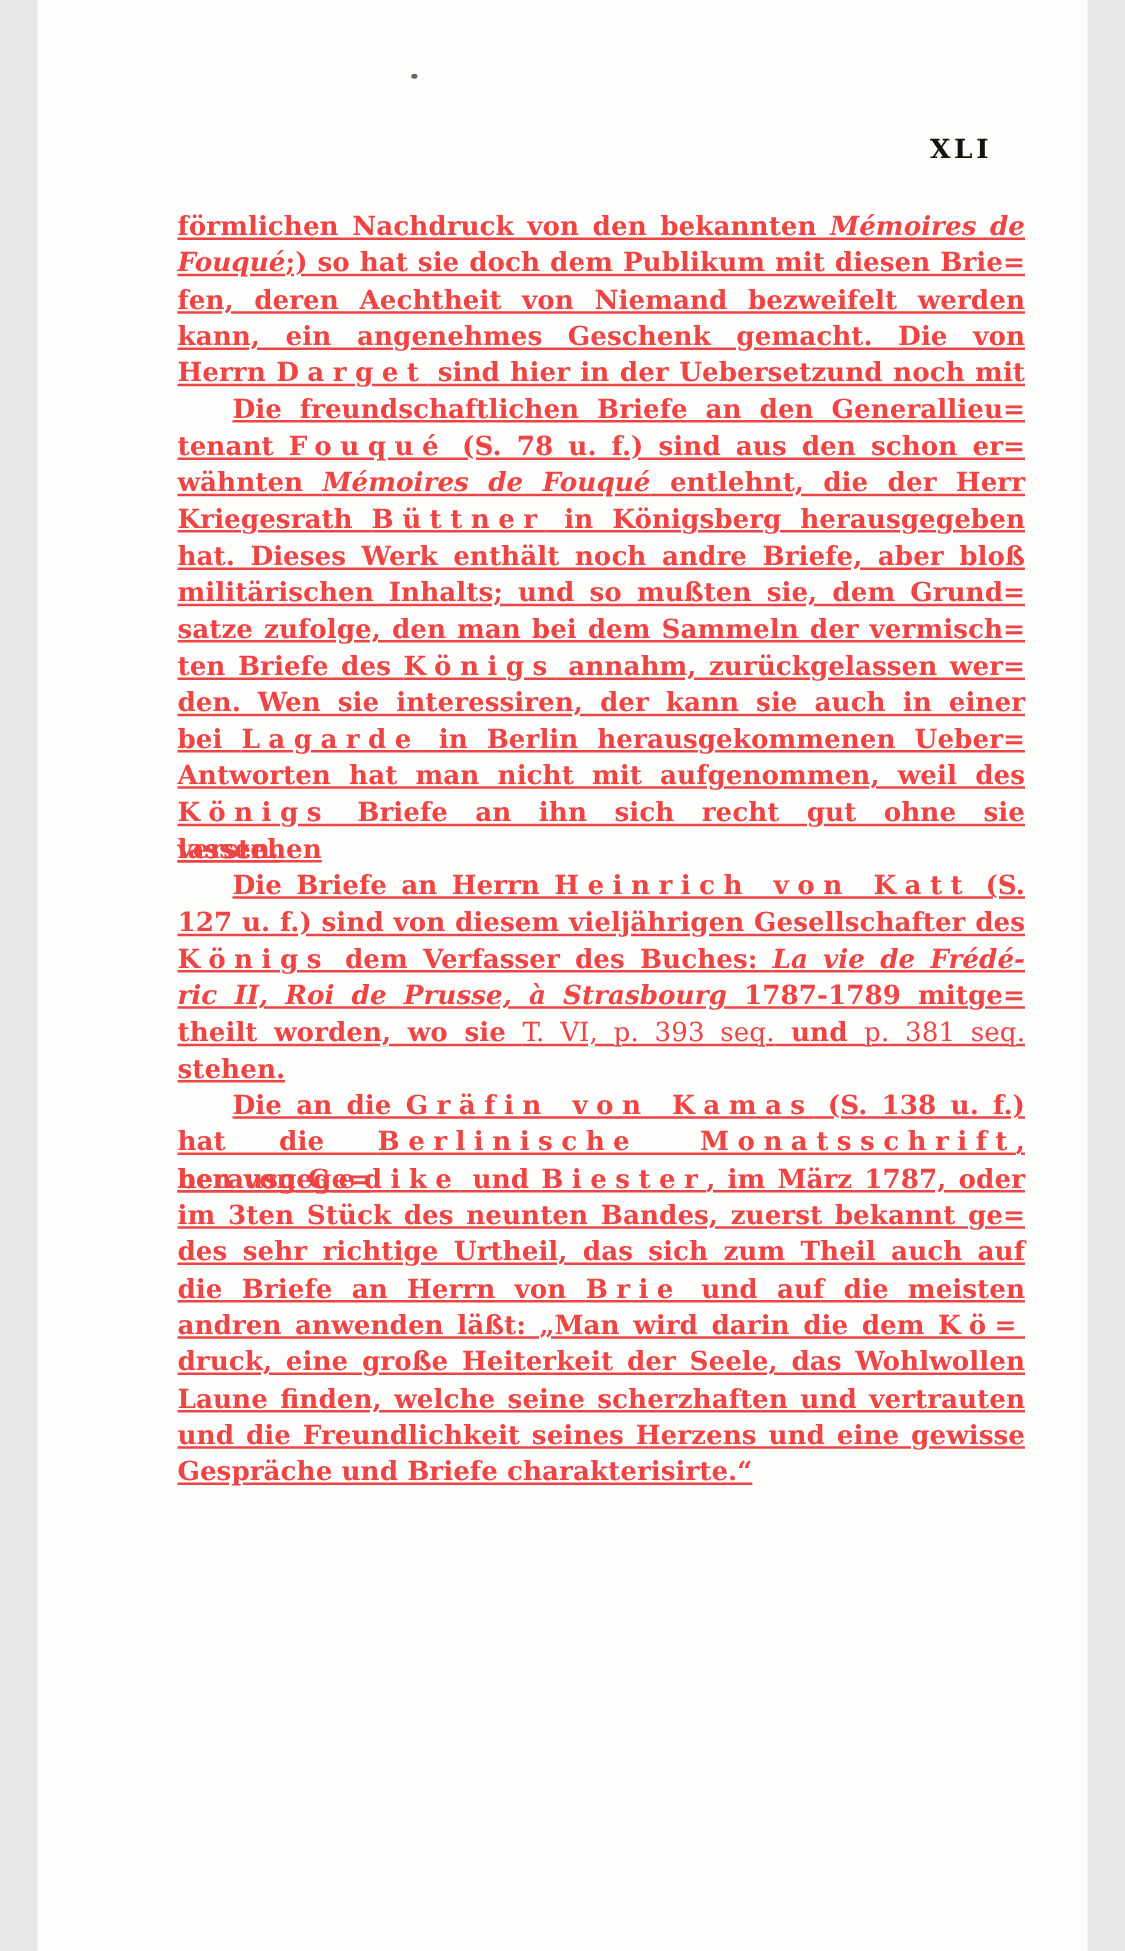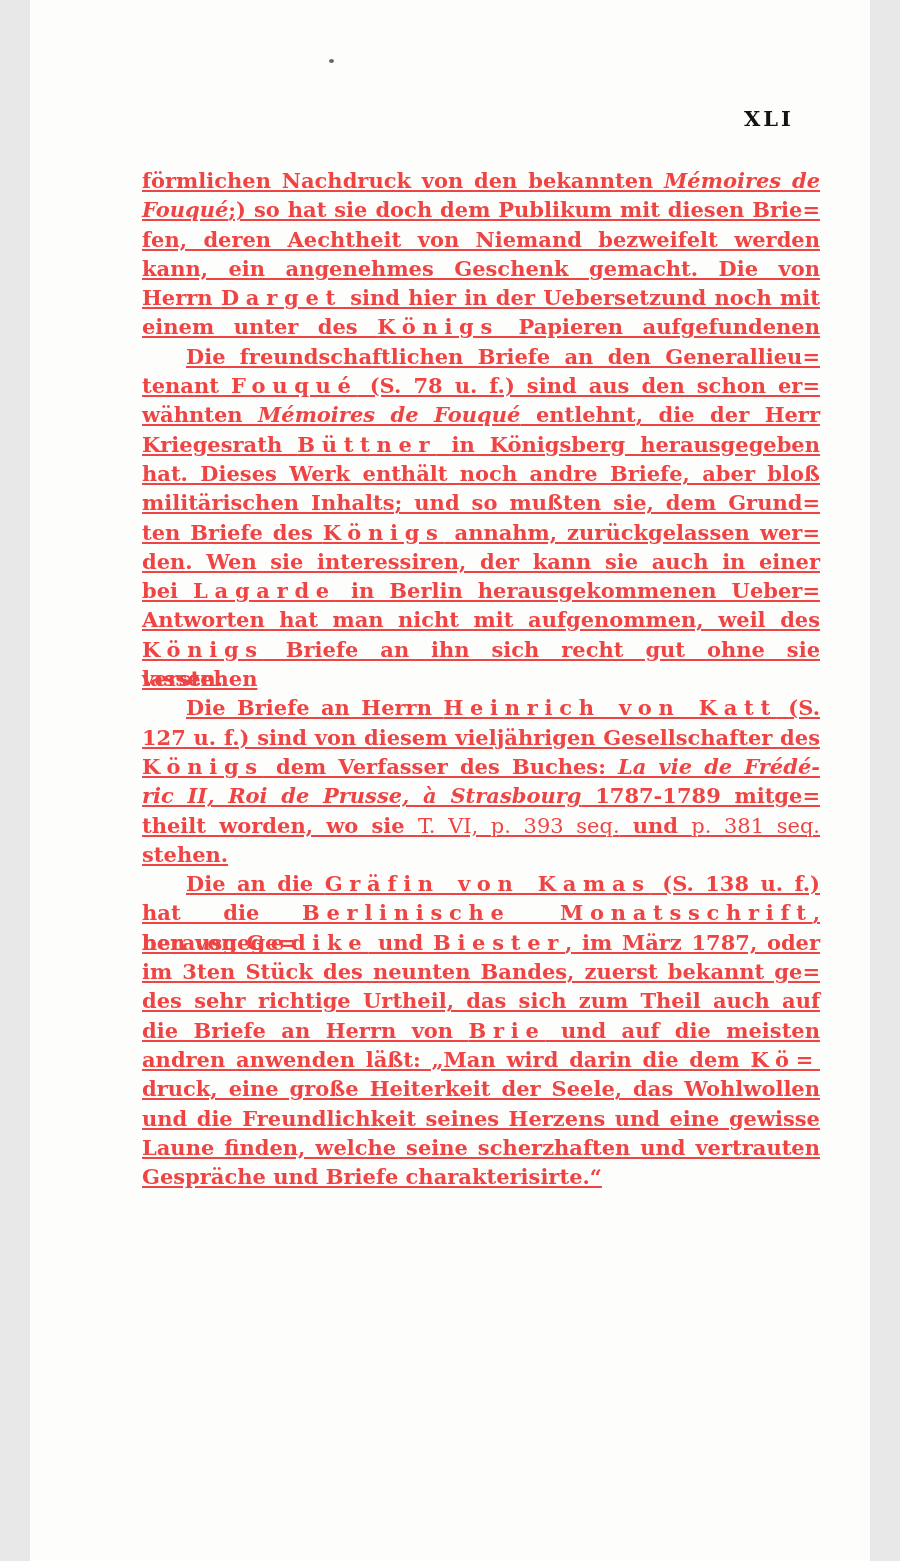--- a/index.html
+++ b/index.html
@@ -56,29 +56,29 @@
   <div class="speck s1"></div>
   <div class="speck s2"></div>
 
   <div class="text-block">
       <div class="para">
         <div class="line"><span class="fr">förmlichen Nachdruck von den bekannten </span><span class="it">Mémoires de</span></div>
         <div class="line"><span class="it">Fouqué</span><span class="fr">;) so hat sie doch dem Publikum mit diesen Brie=</span></div>
         <div class="line"><span class="fr">fen, deren Aechtheit von Niemand bezweifelt werden</span></div>
         <div class="line"><span class="fr">kann, ein angenehmes Geschenk gemacht. Die von</span></div>
         <div class="line"><span class="fr">Herrn </span><span class="sp">Darget</span><span class="fr"> sind hier in der Uebersetzund noch mit</span></div>
-        <div class="line"><span class="fr">einem unter des </span><span class="sp">Königs</span><span class="fr"> Papieren aufgefundenen</span></div>
       </div>
       <div class="para indent">
         <div class="line"><span class="fr">Die freundschaftlichen Briefe an den Generallieu=</span></div>
         <div class="line"><span class="fr">tenant </span><span class="sp">Fouqué</span><span class="fr"> (S. 78 u. f.) sind aus den schon er=</span></div>
         <div class="line"><span class="fr">wähnten </span><span class="it">Mémoires de Fouqué</span><span class="fr"> entlehnt, die der Herr</span></div>
         <div class="line"><span class="fr">Kriegesrath </span><span class="sp">Büttner</span><span class="fr"> in Königsberg herausgegeben</span></div>
         <div class="line"><span class="fr">hat. Dieses Werk enthält noch andre Briefe, aber bloß</span></div>
         <div class="line"><span class="fr">militärischen Inhalts; und so mußten sie, dem Grund=</span></div>
+        <div class="line"><span class="fr">satze zufolge, den man bei dem Sammeln der vermisch=</span></div>
         <div class="line"><span class="fr">ten Briefe des </span><span class="sp">Königs</span><span class="fr"> annahm, zurückgelassen wer=</span></div>
         <div class="line"><span class="fr">den. Wen sie interessiren, der kann sie auch in einer</span></div>
         <div class="line"><span class="fr">bei </span><span class="sp">Lagarde</span><span class="fr"> in Berlin herausgekommenen Ueber=</span></div>
         <div class="line"><span class="fr">Antworten hat man nicht mit aufgenommen, weil des</span></div>
         <div class="line"><span class="sp">Königs</span><span class="fr"> Briefe an ihn sich recht gut ohne sie verstehen</span></div>
         <div class="line flush"><span class="fr">lassen.</span></div>
       </div>
       <div class="para indent">
         <div class="line"><span class="fr">Die Briefe an Herrn </span><span class="sp">Heinrich von Katt</span><span class="fr"> (S.</span></div>
         <div class="line"><span class="fr">127 u. f.) sind von diesem vieljährigen Gesellschafter des</span></div>
@@ -89,18 +89,18 @@
       </div>
       <div class="para indent">
         <div class="line"><span class="fr">Die an die </span><span class="sp">Gräfin von Kamas</span><span class="fr"> (S. 138 u. f.)</span></div>
         <div class="line"><span class="fr">hat die </span><span class="sp">Berlinische Monatsschrift</span><span class="fr">, herausgege=</span></div>
         <div class="line"><span class="fr">ben von </span><span class="sp">Gedike</span><span class="fr"> und </span><span class="sp">Biester</span><span class="fr">, im März 1787, oder</span></div>
         <div class="line"><span class="fr">im 3ten Stück des neunten Bandes, zuerst bekannt ge=</span></div>
         <div class="line"><span class="fr">des sehr richtige Urtheil, das sich zum Theil auch auf</span></div>
         <div class="line"><span class="fr">die Briefe an Herrn von </span><span class="sp">Brie</span><span class="fr"> und auf die meisten</span></div>
         <div class="line"><span class="fr">andren anwenden läßt: „Man wird darin die dem </span><span class="sp">Kö=</span></div>
         <div class="line"><span class="fr">druck, eine große Heiterkeit der Seele, das Wohlwollen</span></div>
+        <div class="line"><span class="fr">Laune finden, welche seine scherzhaften und vertrauten</span></div>
         <div class="line"><span class="fr">und die Freundlichkeit seines Herzens und eine gewisse</span></div>
-        <div class="line"><span class="fr">Laune finden, welche seine scherzhaften und vertrauten</span></div>
         <div class="line flush"><span class="fr">Gespräche und Briefe charakterisirte.“</span></div>
       </div>
     </div>
 </div>
 
 </body></html>

